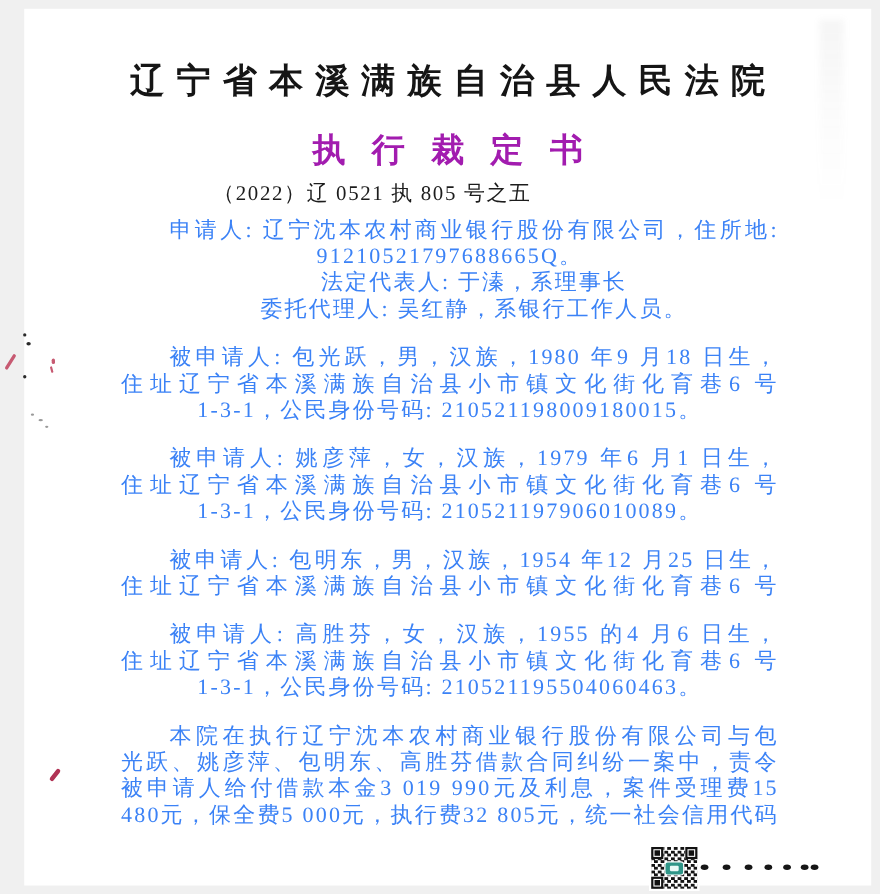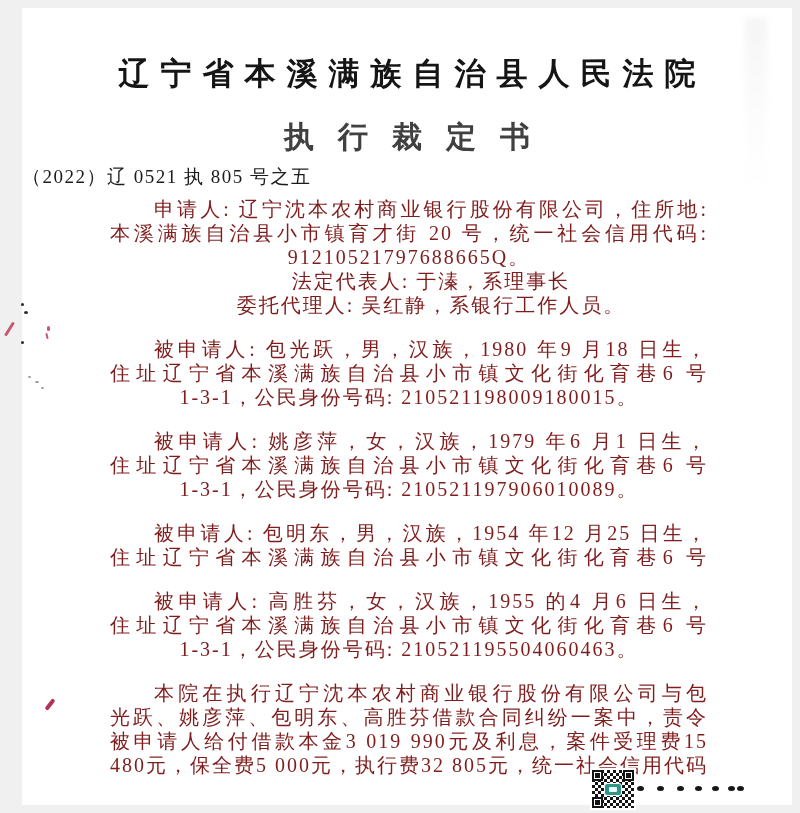--- a/index.html
+++ b/index.html
@@ -34,40 +34,40 @@
     color: #151515;
     letter-spacing: 11px;
     line-height: 40px;
     padding-left: 11px; 
   }
 
   .title {
     text-align: center;
     font-size: 30px;
     font-weight: bold;
-    color: #404040;
+    color: #a21caf;
     letter-spacing: 24px;
     line-height: 38px;
     margin-top: 24px;
     padding-left: 24px;
   }
 
   .caseno {
-    text-align: left;
+    text-align: center;
     font-size: 19px;
     color: #1c1c1c;
     letter-spacing: 1.5px;
     line-height: 26px;
     margin-top: 8px;
     padding-right: 137px;
   }
 
   .docbody {
     margin: 7px 84px 0 88px;
-    color: #7f1d1d;
+    color: #3b82f6;
   }
 
   .ln {
     font-size: 20px;
     line-height: 24px;
     letter-spacing: 2px;
     white-space: nowrap;
     text-align: center;
   }
   .ln.justify {
@@ -141,21 +141,20 @@
 <div class="canvas">
   <div class="page">
     <div class="smudge"></div>
 
     <h1 class="court">辽宁省本溪满族自治县人民法院</h1>
     <h2 class="title">执行裁定书</h2>
     <div class="caseno">（2022）辽 0521 执 805 号之五</div>
 
     <div class="docbody">
       <div class="ln indent justify">申请人: 辽宁沈本农村商业银行股份有限公司，住所地:</div>
-      <div class="ln justify">本溪满族自治县小市镇育才街 20 号，统一社会信用代码:</div>
       <div class="ln">91210521797688665Q。</div>
       <div class="ln indent">法定代表人: 于溱，系理事长</div>
       <div class="ln indent">委托代理人: 吴红静，系银行工作人员。</div>
 
       <div class="ln indent justify gap">被申请人: 包光跃，男，汉族，1980 年9 月18 日生，</div>
       <div class="ln justify">住址辽宁省本溪满族自治县小市镇文化街化育巷6 号</div>
       <div class="ln">1-3-1，公民身份号码: 210521198009180015。</div>
 
       <div class="ln indent justify gap">被申请人: 姚彦萍，女，汉族，1979 年6 月1 日生，</div>
       <div class="ln justify">住址辽宁省本溪满族自治县小市镇文化街化育巷6 号</div>

